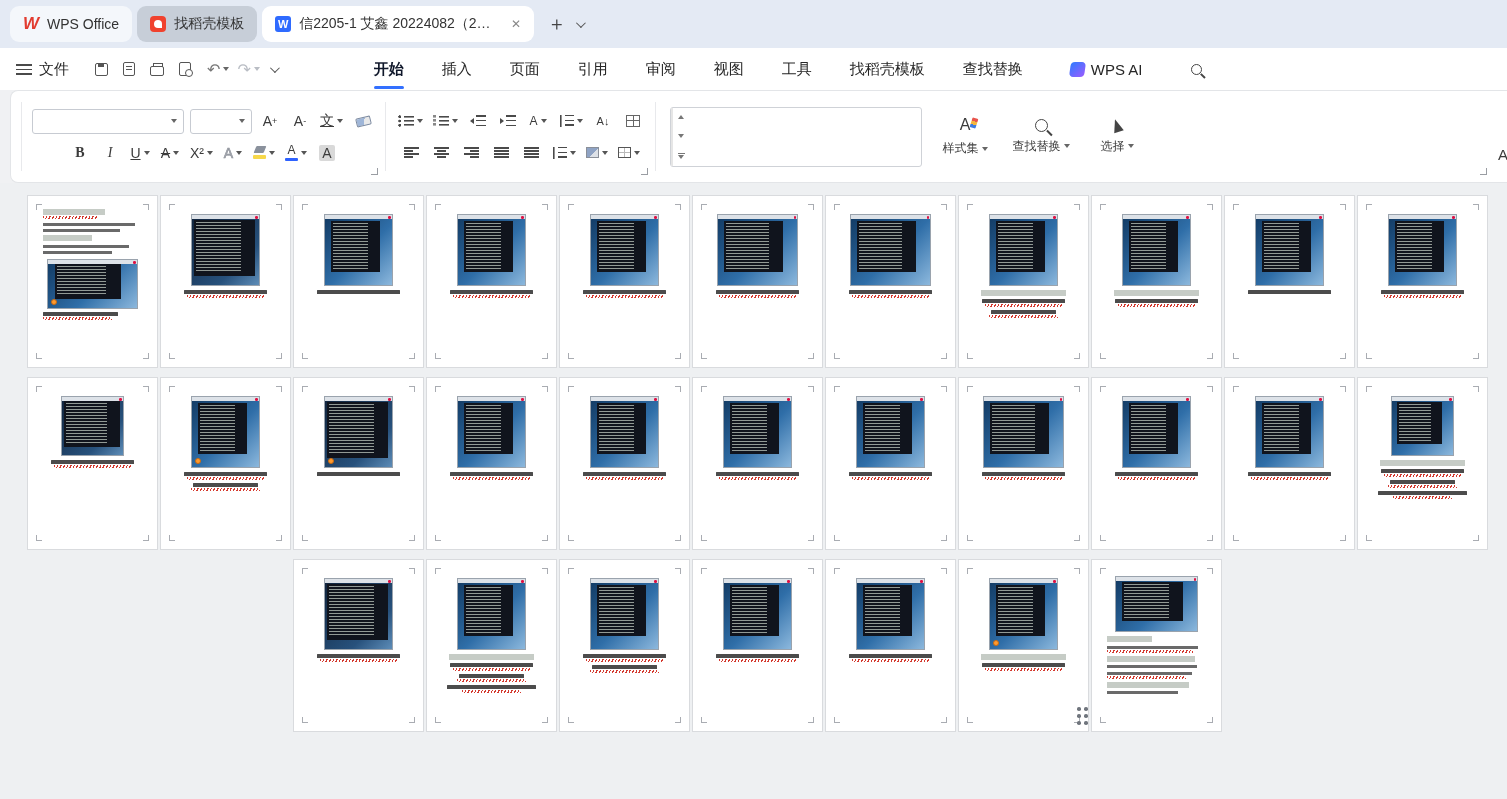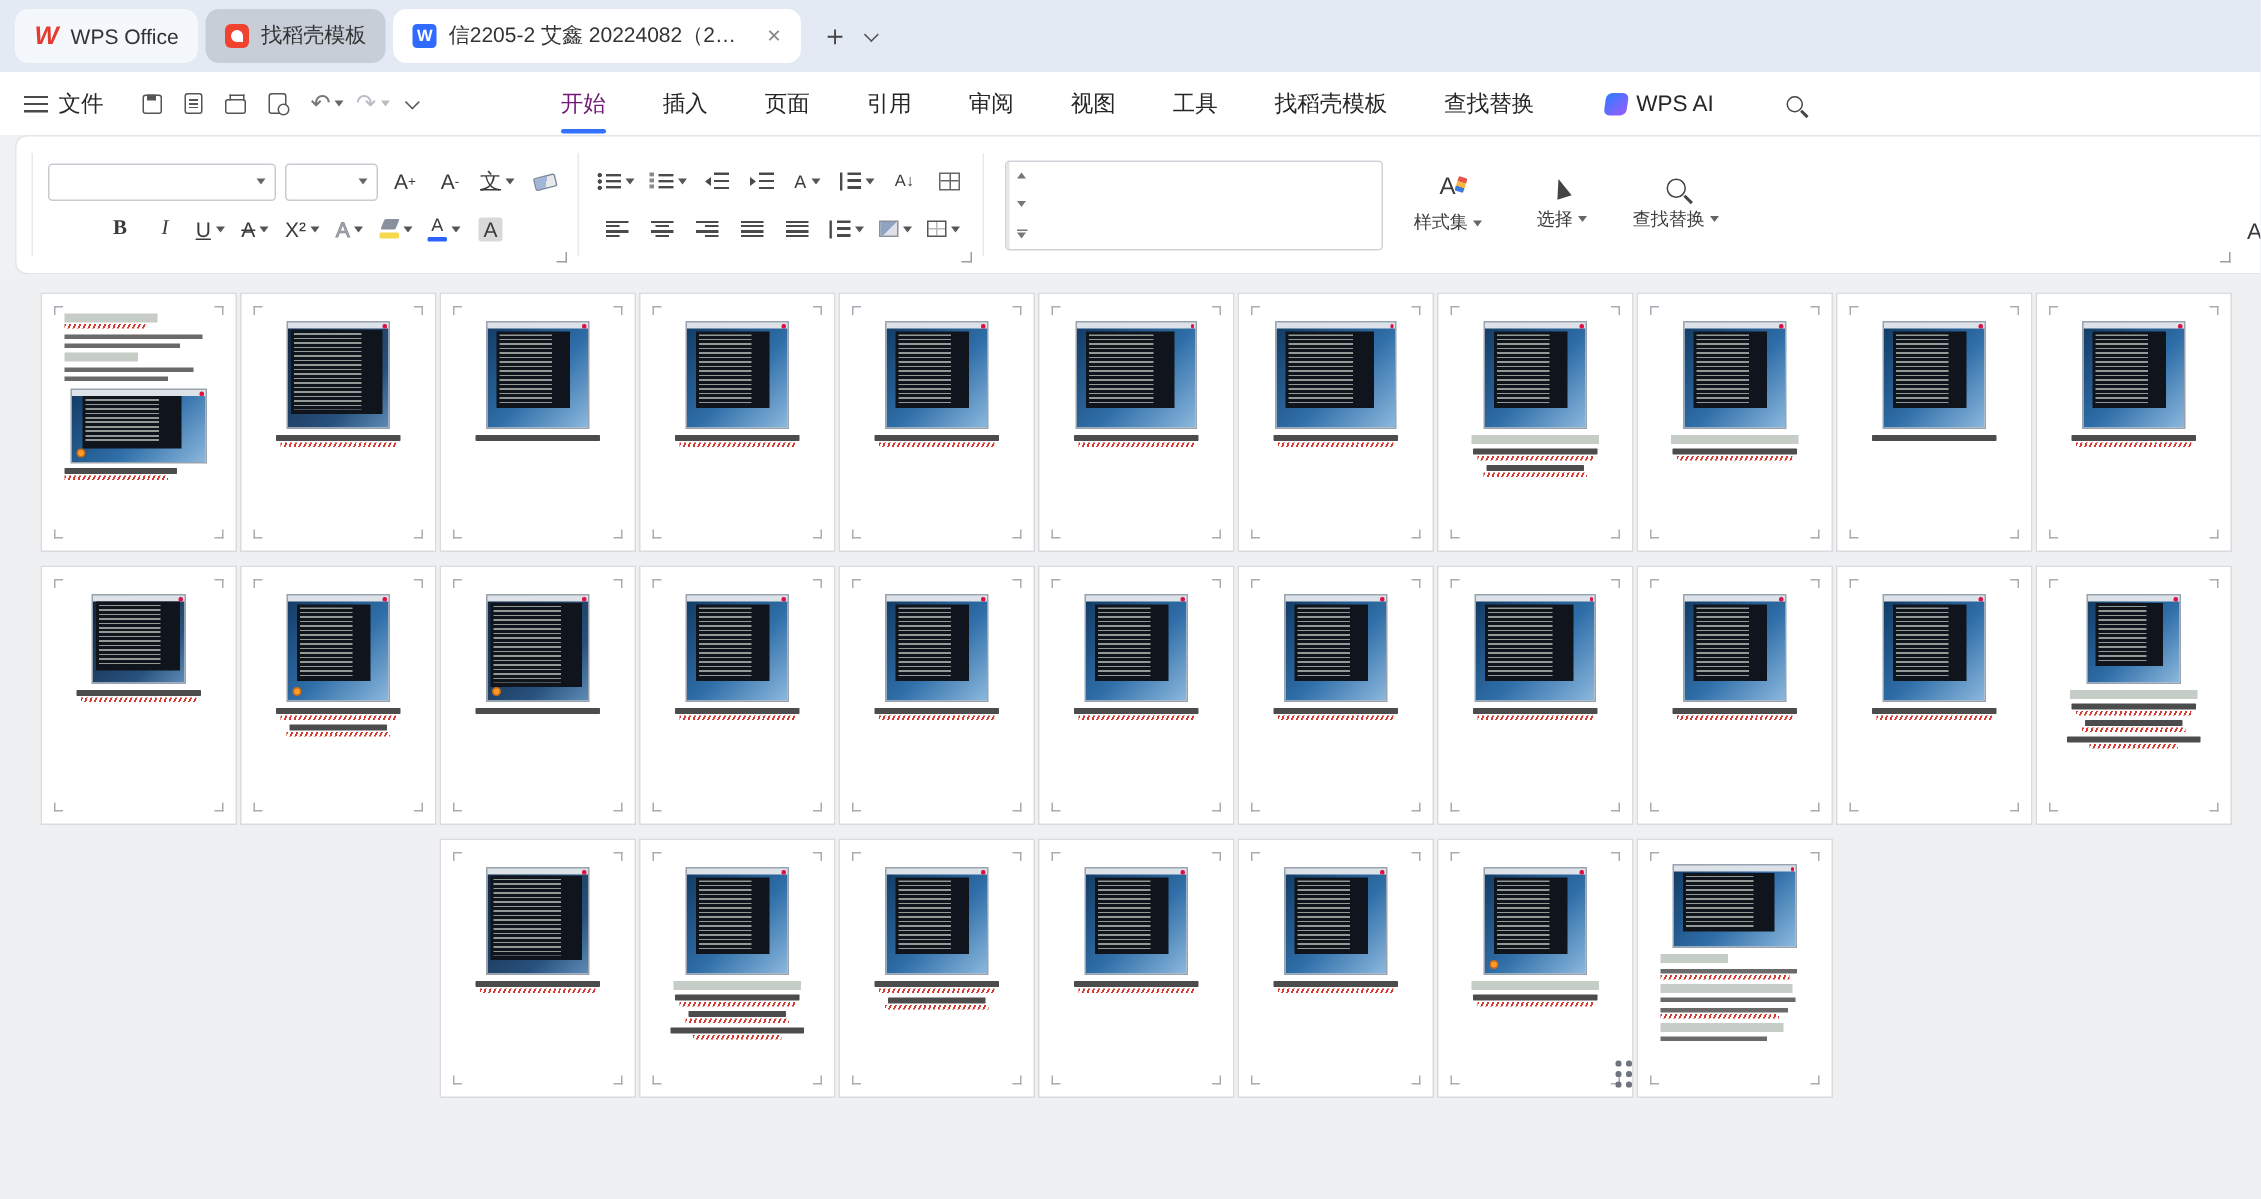--- a/index.html
+++ b/index.html
@@ -36,21 +36,21 @@
   .ic-print::before{content:"";position:absolute;left:2px;top:-4px;width:8px;height:3px;border:1.3px solid #555;border-bottom:none;}
   .ic-preview{width:12px;height:14px;border:1.4px solid #555;border-radius:2px;position:relative;}
   .ic-preview::after{content:"";position:absolute;right:-3px;bottom:-2px;width:6px;height:6px;border:1.4px solid #555;border-radius:50%;background:#fff;}
   .undo,.redo{font-size:16px;color:#777;display:flex;align-items:center;margin-left:8px;cursor:pointer;}
   .redo{color:#b9bdc4;}
   .crt{width:0;height:0;border-left:3.5px solid transparent;border-right:3.5px solid transparent;border-top:4px solid #666;display:inline-block;margin-left:3px;}
   .crt.lite{border-top-color:#b9bdc4;}
   .mb-chev{margin-left:10px;}
   #menu-items{display:flex;margin-left:78px;}
   .menu-item{margin:0 17px;cursor:pointer;position:relative;padding:4px 2px;white-space:nowrap;}
-  .menu-item.active{color:#701a75;font-weight:normal;}
+  .menu-item.active{color:#0f172a;font-weight:bold;}
   .menu-item.active::after{content:"";position:absolute;left:2px;right:2px;bottom:-6px;height:3px;border-radius:2px;background:#3370ff;}
   .ai-item{display:flex;align-items:center;gap:6px;margin-left:28px;cursor:pointer;white-space:nowrap;}
   .ai-logo{width:15px;height:15px;border-radius:4px;background:linear-gradient(135deg,#2f7bff,#9a5cff);transform:skewX(-8deg);}
   .mag{width:11px;height:11px;border:1.7px solid #444;border-radius:50%;position:relative;}
   .mag::after{content:"";position:absolute;width:6px;height:1.7px;background:#444;left:8px;top:10px;transform:rotate(45deg);}
   .search-btn{margin-left:40px;cursor:pointer;width:28px;height:26px;display:flex;align-items:center;justify-content:center;}
 
   
   #ribbon{margin-left:10px;height:93px;background:#fff;border:1px solid #e3e5e8;border-right:none;border-radius:8px 0 0 8px;display:flex;align-items:stretch;padding:5px 6px;position:relative;overflow:hidden;}
   .rgrp{position:relative;display:flex;align-items:center;}
@@ -170,21 +170,21 @@
     <div class="wtab home">
       <span class="wps-logo">W</span>
       <span>WPS Office</span>
     </div>
     <div class="wtab docer">
       <span class="docer-icon"></span>
       <span>找稻壳模板</span>
     </div>
     <div class="wtab doc">
       <span class="wdoc-icon">W</span>
-      <span class="trunc">信2205-2 艾鑫 20224082（2）.d</span>
+      <span class="trunc">信2205-1 艾鑫 20224082（2）.d</span>
       <span class="tab-close">✕</span>
     </div>
     <div class="newtab">＋</div>
     <div class="tabchev">
         <i class="chev"></i>
       </div>
   </header>
 
   <nav id="menubar">
     <span class="burger"></span>
@@ -389,30 +389,30 @@
         </div>
       </div>
       <div class="rbig">
         <span class="ic-styleset">A</span>
         <span class="lblrow">
             <span>样式集</span>
             <i class="crt"></i>
           </span>
       </div>
       <div class="rbig">
+        <i class="ic-frmag"></i>
+        <span class="lblrow">
+            <span>查找替换</span>
+            <i class="crt"></i>
+          </span>
+      </div>
+      <div class="rbig">
         <i class="ic-select"></i>
         <span class="lblrow">
             <span>选择</span>
-            <i class="crt"></i>
-          </span>
-      </div>
-      <div class="rbig">
-        <i class="ic-frmag"></i>
-        <span class="lblrow">
-            <span>查找替换</span>
             <i class="crt"></i>
           </span>
       </div>
       <span class="clippedA">A</span>
       <i class="expander" style="right:14px;"></i>
     </div>
 
   </section>
 
   <main id="docarea">

